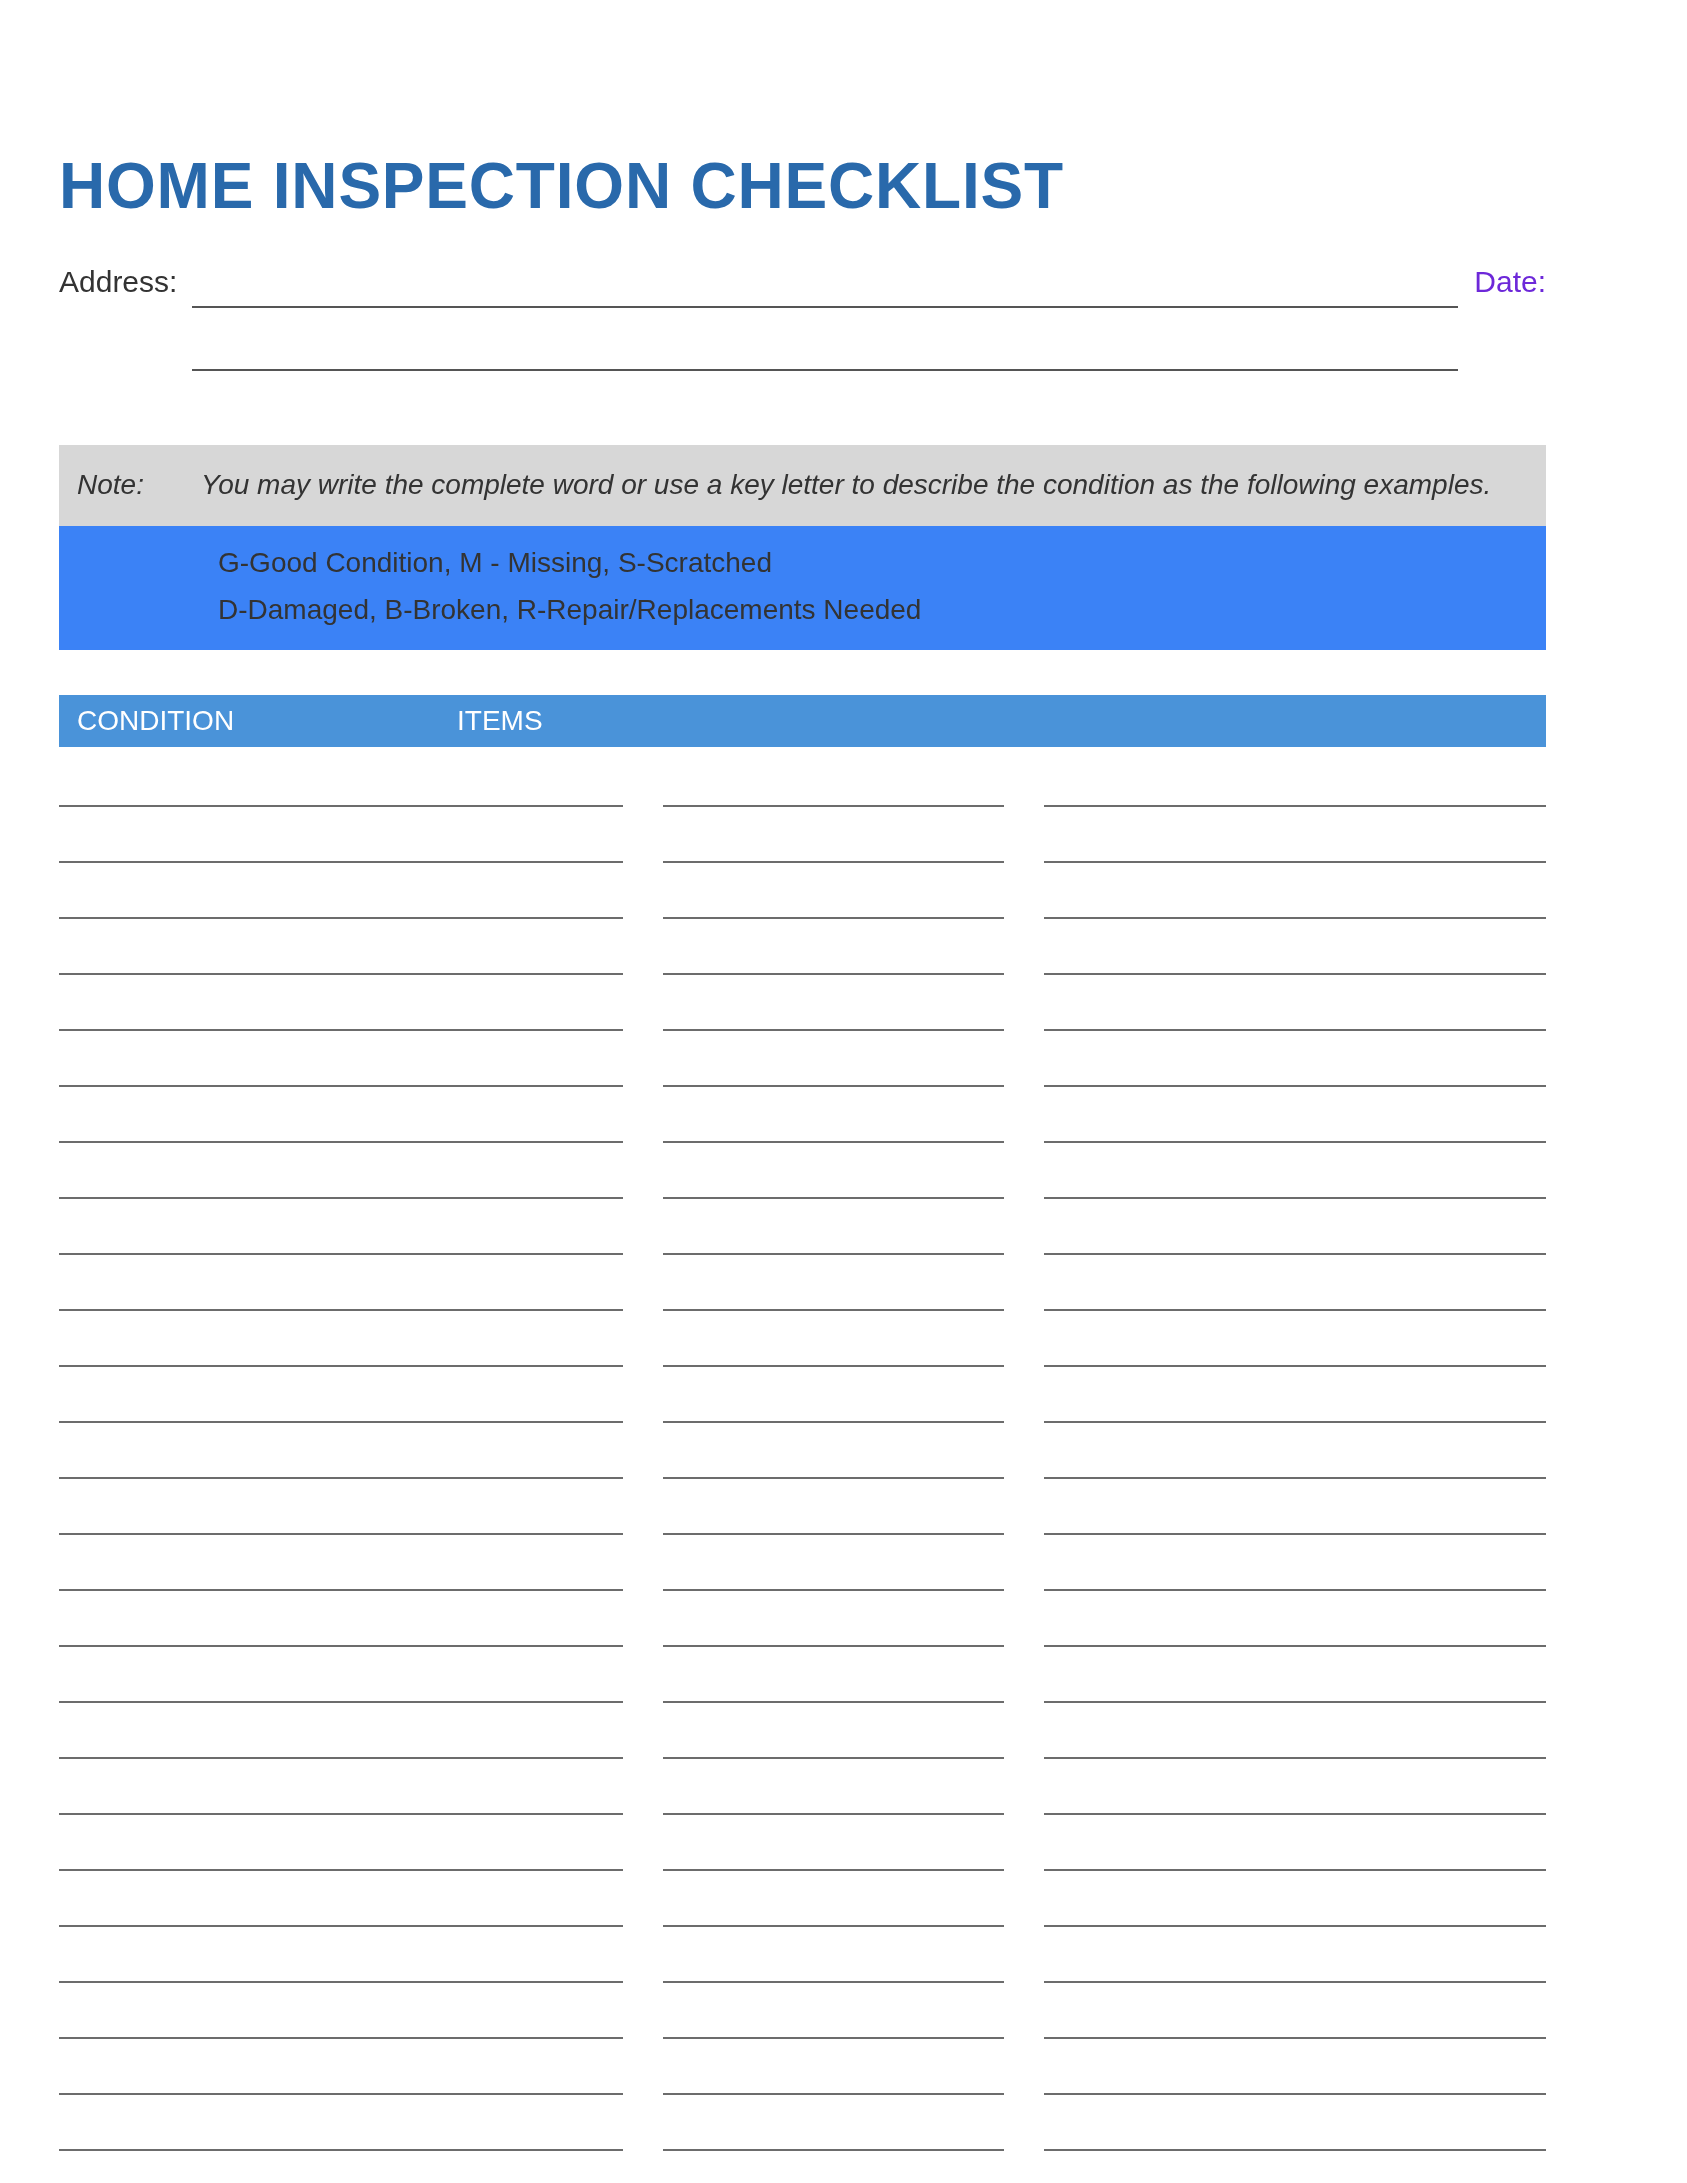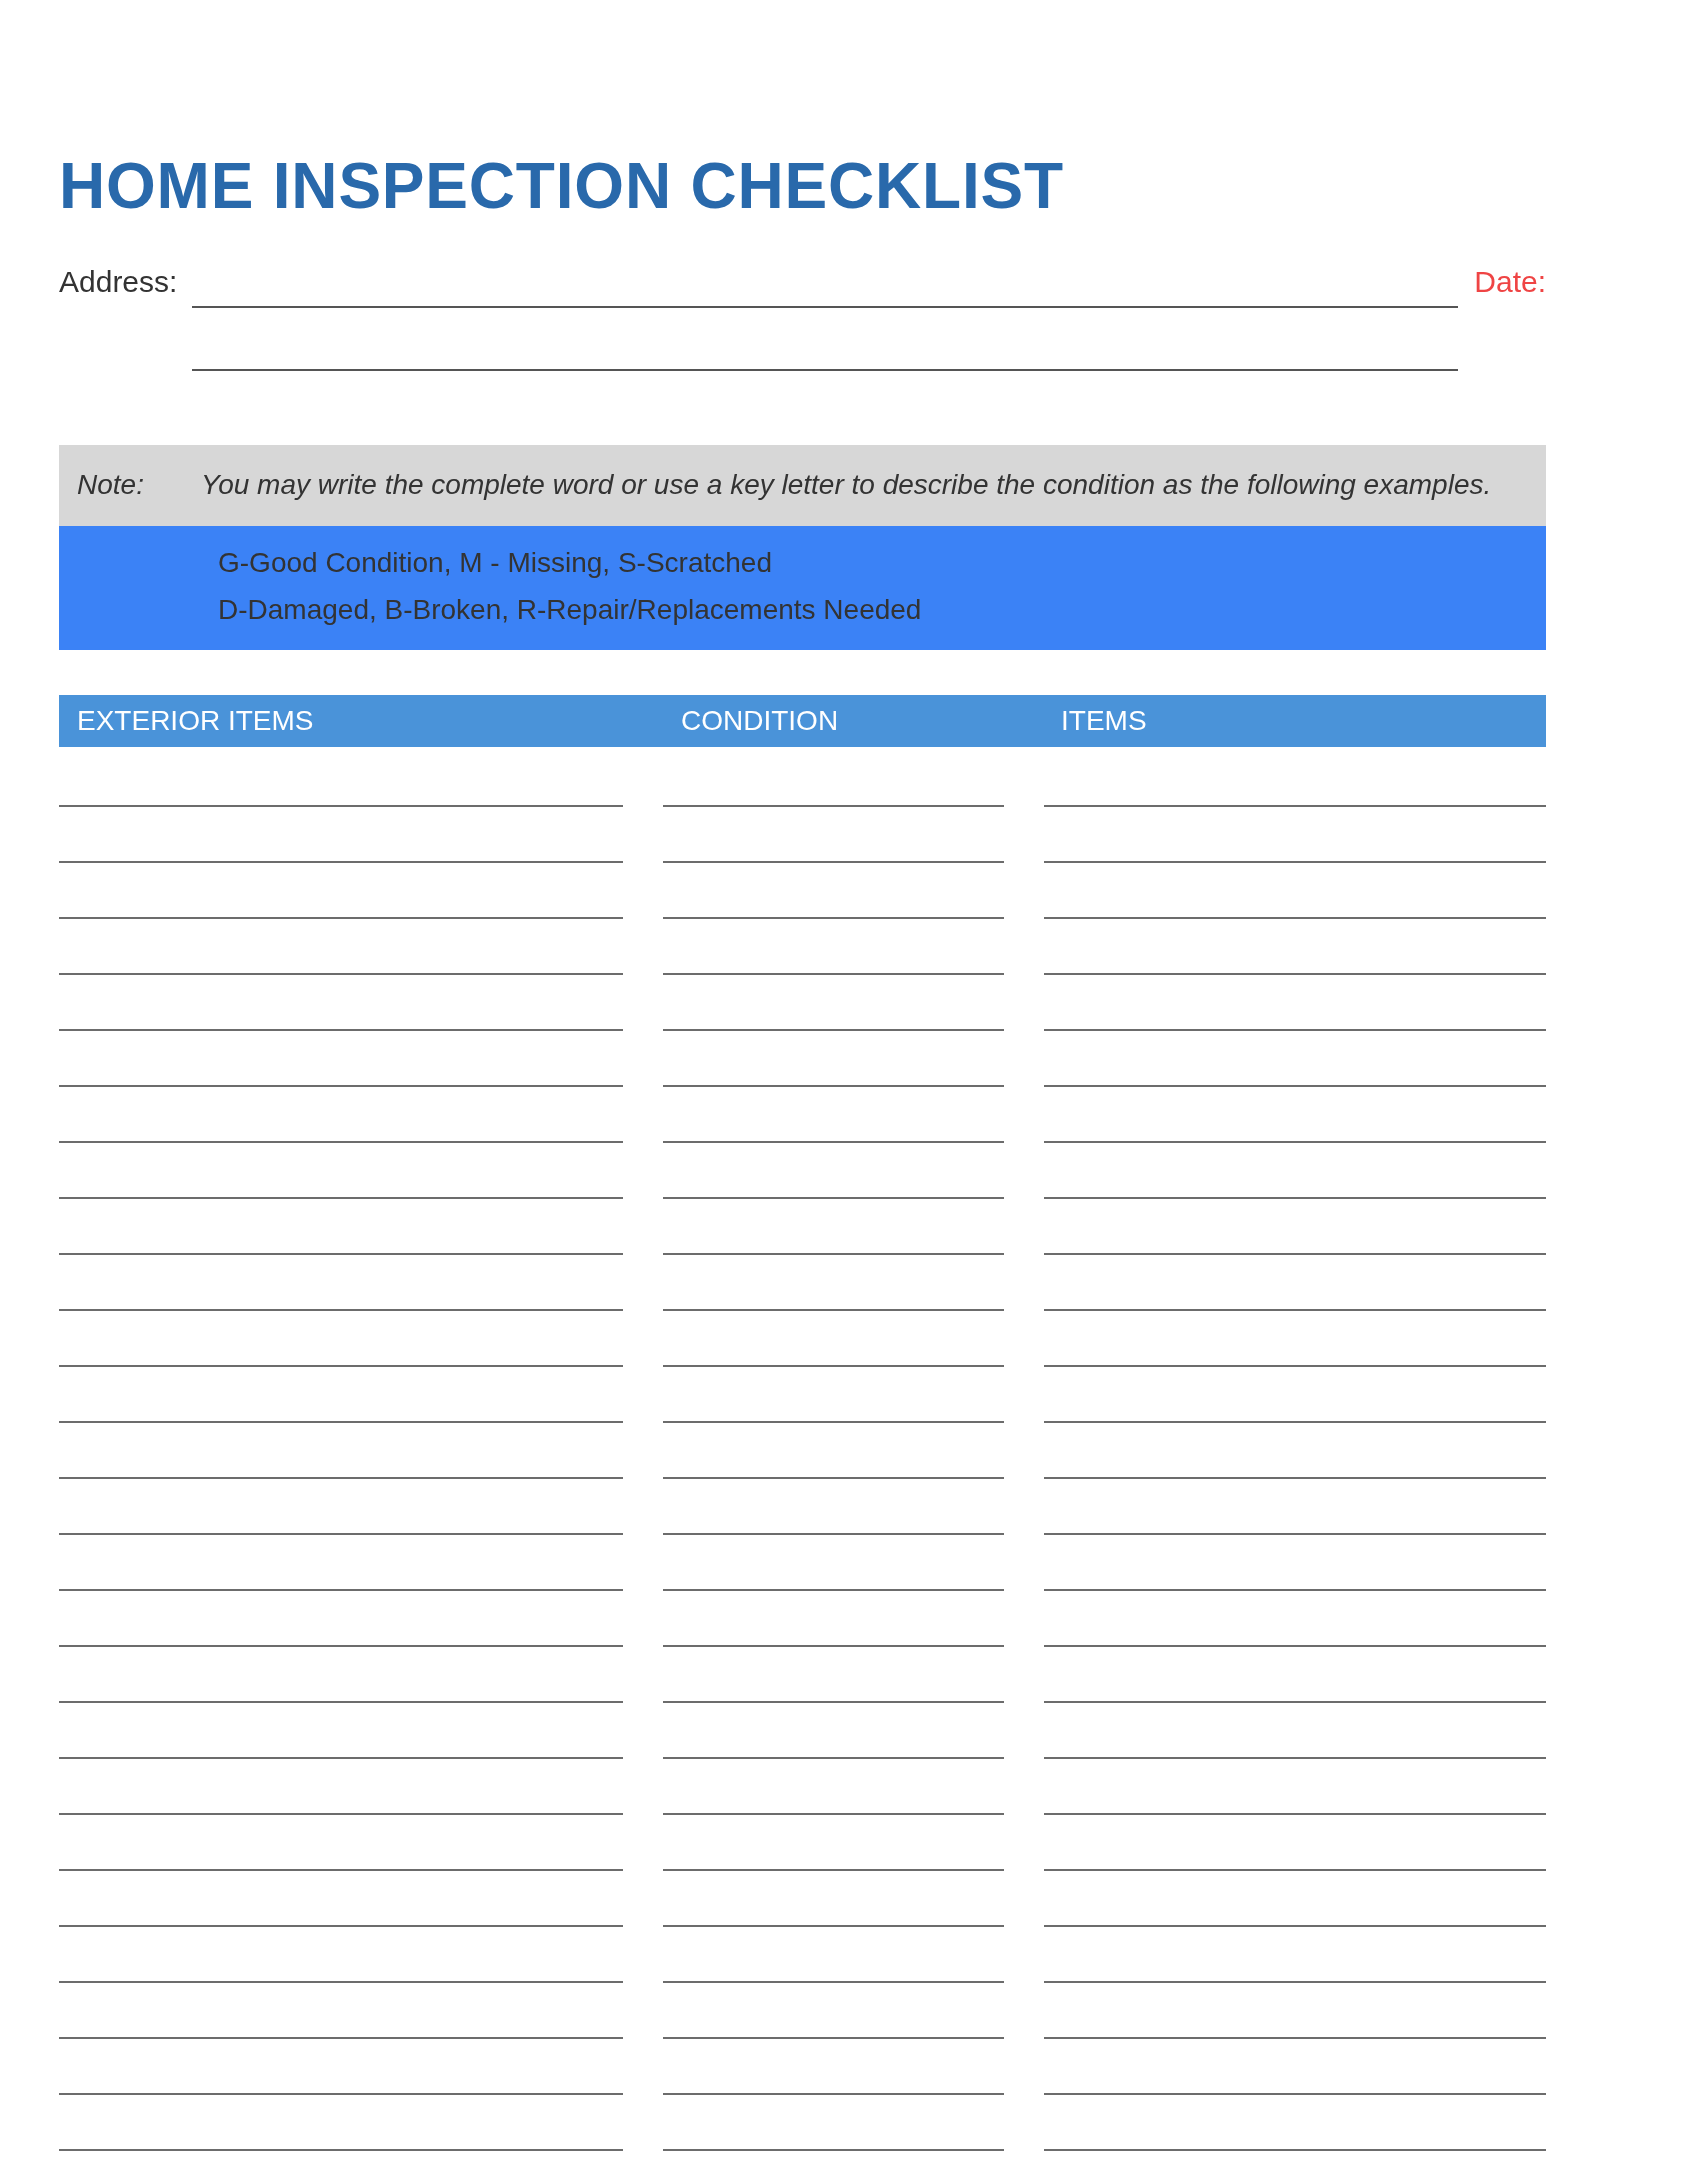--- a/index.html
+++ b/index.html
@@ -32,21 +32,21 @@
       white-space: nowrap;
       padding-top: 1.7px;
     }
     .address-line {
       height: 40px;
       border-bottom: 2.5px solid #555;
       width: 100%;
     }
     .date-label {
       font-size: 30px;
-      color: #ef4444;
+      color: #6d28d9;
       white-space: nowrap;
       padding-top: 1.7px;
     }
     .address-wrap {
       display: flex;
       gap: 16.5px;
       align-items: flex-start;
       margin-bottom: 74px;
     }
     .address-left {
@@ -159,21 +159,20 @@
       <div class="note-label">Note:</div>
       <div class="note-text">You may write the complete word or use a key letter to describe the condition as the following examples.</div>
     </div>
     <div class="note-bottom">
       <div class="note-key">G-Good Condition, M - Missing, S-Scratched</div>
       <div class="note-key">D-Damaged, B-Broken, R-Repair/Replacements Needed</div>
     </div>
   </div>
 
   <div class="header-bar">
-    <div class="header-cell col-items">EXTERIOR ITEMS</div>
     <div class="header-cell col-condition">CONDITION</div>
     <div class="header-cell col-notes">ITEMS</div>
   </div>
 
   <div class="rows" id="rows">
       <div class="row">
         <div class="cell-items"></div>
         <div class="cell-condition"></div>
         <div class="cell-notes"></div>
       </div>

